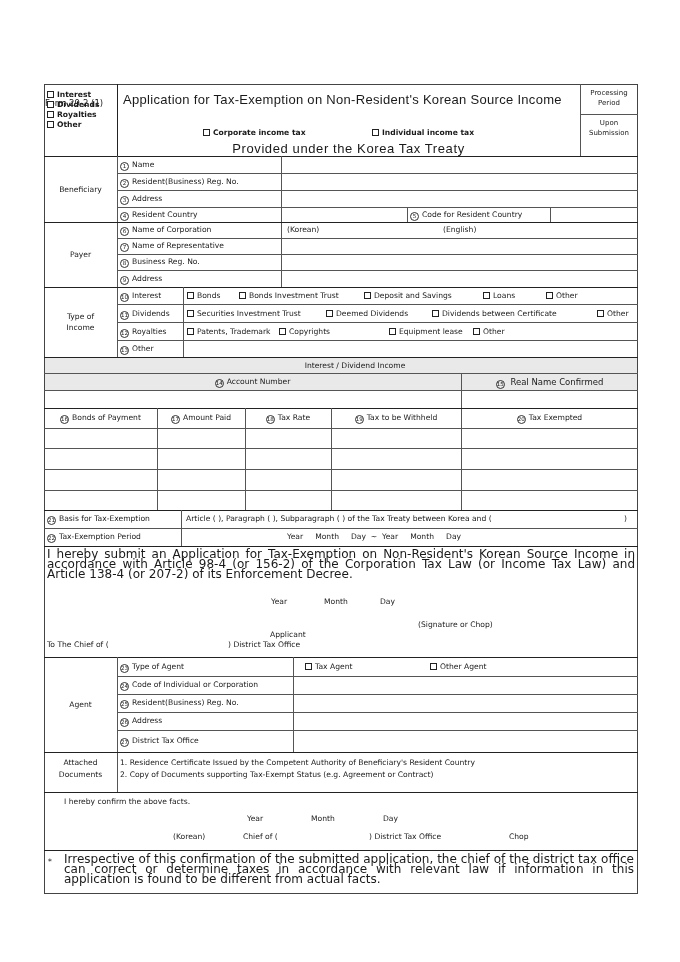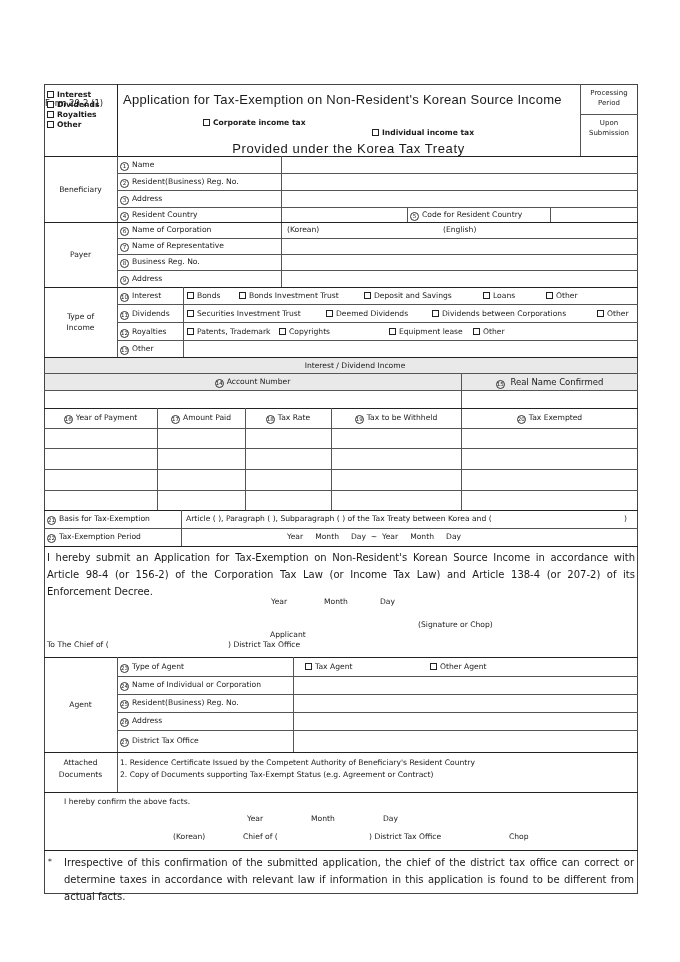--- a/index.html
+++ b/index.html
@@ -14,42 +14,42 @@
   .vline.thick { border-left: 1.5px solid #222; }
   .txt { position: absolute; white-space: nowrap; font-size: 7.6px; line-height: 1; }
   .ctr { text-align: center; }
   .cb { display: inline-block; width: 7px; height: 7px; border: 1px solid #222; vertical-align: -1px; margin-right: 3px; background: #fff; }
   .bold { font-weight: bold; }
   .title { font-family: "Liberation Sans", sans-serif; font-size: 13px; font-weight: normal; letter-spacing: 0.3px; }
   .title2 { font-family: "Liberation Sans", sans-serif; font-size: 13px; letter-spacing: 0.6px; }
   .gray { position: absolute; background: #e9e9e9; }
   .num { display: inline-block; width: 9px; height: 9px; border: 1px solid #333; border-radius: 50%; font-size: 5.5px; line-height: 7px; text-align: center; margin-right: 3px; vertical-align: -1px; }
   .field { position: absolute; }
-  .para { position: absolute; font-size: 10px; line-height: 17px; white-space: normal; }
+  .para { position: absolute; font-size: 12px; line-height: 10px; white-space: normal; }
 </style>
 </head>
 <body>
 
 <div class="abs form-no">Form 29-2 (1)</div>
 
 <div class="frame"></div>
 
 <div class="vline thick" style="left:117px; top:84px; height:72px;"></div>
 <div class="vline" style="left:580px; top:84px; height:72px;"></div>
 <div class="hline" style="left:580px; top:114px; width:58px;"></div>
 
 <div class="txt bold" style="left:47px; top:91px;"><span class="cb"></span><span>Interest</span></div>
 <div class="txt bold" style="left:47px; top:101px;"><span class="cb"></span><span>Dividends</span></div>
 <div class="txt bold" style="left:47px; top:111px;"><span class="cb"></span><span>Royalties</span></div>
 <div class="txt bold" style="left:47px; top:121px;"><span class="cb"></span><span>Other</span></div>
 
 <div class="txt title" style="left:123px; top:93px;">Application for Tax-Exemption on Non-Resident's Korean Source Income</div>
 <div class="txt title2 ctr" style="left:117px; top:109px; width:463px;margin-top:33px;">Provided under the Korea Tax Treaty</div>
 
-<div class="txt bold" style="left:203px; top:119px;"><span class="cb"></span><span>Corporate income tax</span></div>
+<div class="txt bold" style="left:203px; top:129px;"><span class="cb"></span><span>Corporate income tax</span></div>
 <div class="txt bold" style="left:372px; top:129px;"><span class="cb"></span><span>Individual income tax</span></div>
 
 <div class="txt ctr" style="left:580px; top:88px; width:58px; white-space:normal; line-height:10px; font-size:7px;">Processing Period</div>
 <div class="txt ctr" style="left:580px; top:118px; width:58px; white-space:normal; line-height:10px; font-size:7px;">Upon Submission</div>
 
 <div class="hline thick" style="left:44px; top:156px; width:594px;"></div>
 
 <div class="vline" style="left:117px; top:156px; height:201px;"></div>
 <div class="vline" style="left:281px; top:156px; height:131px;"></div>
 <div class="hline" style="left:117px; top:173px; width:521px;"></div>
@@ -108,21 +108,21 @@
 <div class="txt" style="left:120px; top:292px;"><span class="num">10</span><span>Interest</span></div>
 <div class="txt" style="left:187px; top:292px;"><span class="cb"></span><span>Bonds</span></div>
 <div class="txt" style="left:239px; top:292px;"><span class="cb"></span><span>Bonds Investment Trust</span></div>
 <div class="txt" style="left:364px; top:292px;"><span class="cb"></span><span>Deposit and Savings</span></div>
 <div class="txt" style="left:483px; top:292px;"><span class="cb"></span><span>Loans</span></div>
 <div class="txt" style="left:546px; top:292px;"><span class="cb"></span><span>Other</span></div>
 
 <div class="txt" style="left:120px; top:310px;"><span class="num">11</span><span>Dividends</span></div>
 <div class="txt" style="left:187px; top:310px;text-align:center;"><span class="cb"></span><span>Securities Investment Trust</span></div>
 <div class="txt" style="left:326px; top:310px;"><span class="cb"></span><span>Deemed Dividends</span></div>
-<div class="txt" style="left:432px; top:310px;"><span class="cb"></span><span>Dividends between Corporations</span></div>
+<div class="txt" style="left:432px; top:310px;"><span class="cb"></span><span>Dividends between Certificate</span></div>
 <div class="txt" style="left:597px; top:310px;"><span class="cb"></span><span>Other</span></div>
 
 <div class="txt" style="left:120px; top:328px;"><span class="num">12</span><span>Royalties</span></div>
 <div class="txt" style="left:187px; top:328px;"><span class="cb"></span><span>Patents, Trademark</span></div>
 <div class="txt" style="left:279px; top:328px;"><span class="cb"></span><span>Copyrights</span></div>
 <div class="txt" style="left:374px; top:328px;margin-left:15px;"><span class="cb"></span><span>Equipment lease</span></div>
 <div class="txt" style="left:473px; top:328px;"><span class="cb"></span><span>Other</span></div>
 
 <div class="txt" style="left:120px; top:345px;"><span class="num">13</span><span>Other</span></div>
 <div class="field" style="left:184px; top:341px; width:453px; height:16px;"></div>
@@ -143,21 +143,21 @@
 <div class="vline" style="left:157px; top:408px; height:20px;"></div>
 <div class="vline" style="left:245px; top:408px; height:102px;"></div>
 <div class="vline" style="left:331px; top:408px; height:102px;"></div>
 
 <div class="hline" style="left:44px; top:428px; width:594px;"></div>
 <div class="hline" style="left:44px; top:448px; width:594px;"></div>
 <div class="hline" style="left:44px; top:469px; width:594px;"></div>
 <div class="hline" style="left:44px; top:490px; width:594px;"></div>
 <div class="hline thick" style="left:44px; top:510px; width:594px;"></div>
 
-<div class="txt ctr" style="left:44px; top:414px; width:113px;"><span class="num">16</span><span>Year of Payment</span></div>
+<div class="txt ctr" style="left:44px; top:414px; width:113px;"><span class="num">16</span><span>Bonds of Payment</span></div>
 <div class="txt ctr" style="left:157px; top:414px; width:88px;"><span class="num">17</span><span>Amount Paid</span></div>
 <div class="txt ctr" style="left:245px; top:414px; width:86px;"><span class="num">18</span><span>Tax Rate</span></div>
 <div class="txt ctr" style="left:331px; top:414px; width:130px;"><span class="num">19</span><span>Tax to be Withheld</span></div>
 <div class="txt ctr" style="left:461px; top:414px; width:177px;"><span class="num">20</span><span>Tax Exempted</span></div>
 
 <div class="field" style="left:45px; top:429px; width:112px; height:19px;"></div>
 <div class="field" style="left:158px; top:429px; width:87px; height:19px;"></div>
 <div class="field" style="left:246px; top:429px; width:85px; height:19px;"></div>
 <div class="field" style="left:332px; top:429px; width:129px; height:19px;"></div>
 <div class="field" style="left:462px; top:429px; width:175px; height:19px;"></div>
@@ -203,21 +203,21 @@
 <div class="hline" style="left:117px; top:712px; width:521px;"></div>
 <div class="hline" style="left:117px; top:730px; width:521px;"></div>
 <div class="hline thick" style="left:44px; top:752px; width:594px;"></div>
 
 <div class="txt ctr" style="left:44px; top:701px; width:73px;">Agent</div>
 
 <div class="txt" style="left:120px; top:663px;"><span class="num">23</span><span>Type of Agent</span></div>
 <div class="txt" style="left:305px; top:663px;"><span class="cb"></span><span>Tax Agent</span></div>
 <div class="txt" style="left:430px; top:663px;"><span class="cb"></span><span>Other Agent</span></div>
 
-<div class="txt" style="left:120px; top:681px;"><span class="num">24</span><span>Name of Individual or Corporation</span></div>
+<div class="txt" style="left:120px; top:681px;"><span class="num">24</span><span>Code of Individual or Corporation</span></div>
 <div class="field" style="left:294px; top:677px; width:343px; height:17px;"></div>
 
 <div class="txt" style="left:120px; top:699px;"><span class="num">25</span><span>Resident(Business) Reg. No.</span></div>
 <div class="field" style="left:294px; top:695px; width:343px; height:17px;"></div>
 
 <div class="txt" style="left:120px; top:717px;"><span class="num">26</span><span>Address</span></div>
 <div class="field" style="left:294px; top:713px; width:343px; height:17px;"></div>
 
 <div class="txt" style="left:120px; top:737px;"><span class="num">27</span><span>District Tax Office</span></div>
 <div class="field" style="left:294px; top:731px; width:343px; height:21px;"></div>

